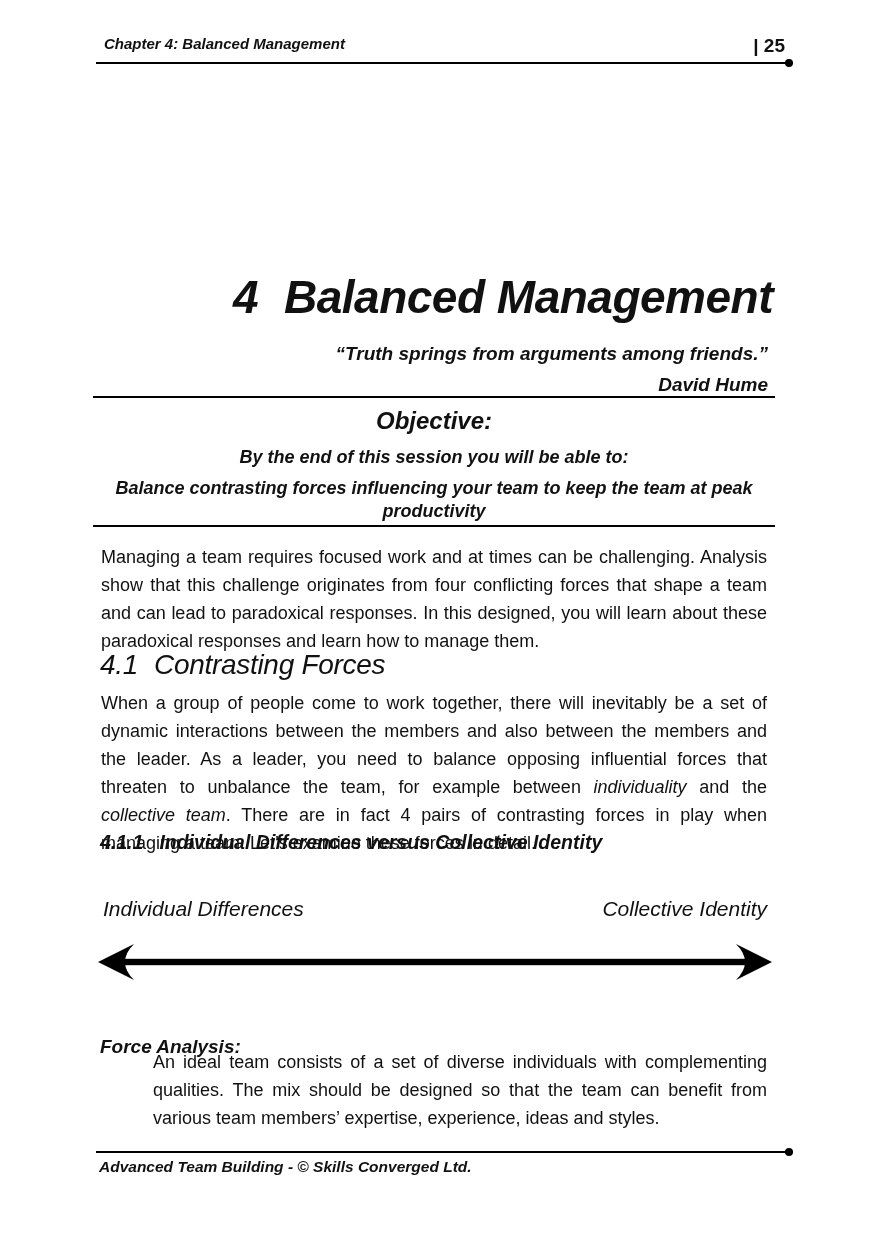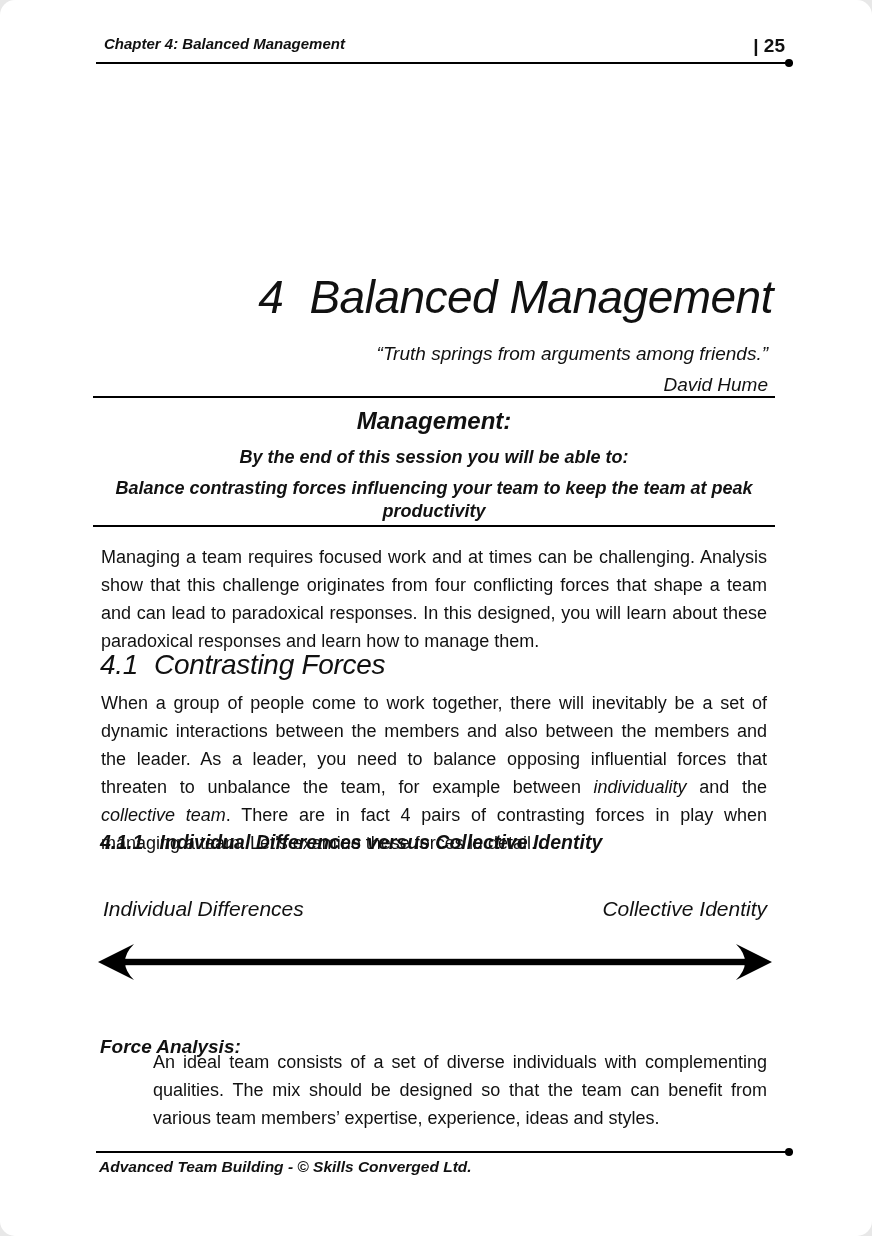--- a/index.html
+++ b/index.html
@@ -4,21 +4,20 @@
 <style>
   html,body{margin:0;padding:0;background:#e8e8e8;}
   .page{
     position:relative;
     width:872px;height:1236px;
     background:#ffffff;
     color:#111111;
     font-family:"Liberation Sans", sans-serif;
     overflow:hidden;
     margin:0 auto;
-    border-radius:15px;
   }
   
   .rule{position:absolute;left:96px;width:697px;height:2px;background:#000;}
   .rule .dot{
     position:absolute;right:0;top:-3px;
     width:8px;height:8px;border-radius:50%;background:#000;
   }
   .header-rule{top:62px;}
   .footer-rule{top:1151px;}
   
@@ -26,28 +25,28 @@
     position:absolute;left:104px;top:35px;
     font-size:15px;font-weight:bold;font-style:italic;white-space:nowrap;
   }
   .header-pagenum{
     position:absolute;right:87px;top:35px;
     font-size:19px;font-weight:bold;white-space:nowrap;
   }
   
   .chapter-title{
     position:absolute;right:99px;top:270px;
-    font-size:46px;font-style:italic;font-weight:normal;
+    font-size:46px;font-style:italic;font-weight:bold;
     white-space:nowrap;letter-spacing:-0.5px;
   }
   .chapter-title .num{margin-right:26px;}
   
   .quote{
     position:absolute;right:104px;top:342px;
-    text-align:right;font-style:italic;font-weight:normal;font-size:19px;
+    text-align:right;font-style:italic;font-weight:bold;font-size:19px;
     line-height:23px;white-space:nowrap;
   }
   .quote .attribution{margin-top:8px;}
   
   .objective{
     position:absolute;left:93px;top:396px;width:682px;height:131px;
     box-sizing:border-box;
     border-top:2px solid #000;border-bottom:2px solid #000;
     text-align:center;font-style:italic;font-weight:bold;
   }
@@ -111,21 +110,21 @@
   <div class="chapter-title">
     <span class="num">4</span><span>Balanced Management</span>
   </div>
 
   <div class="quote">
     <div>“Truth springs from arguments among friends.”</div>
     <div class="attribution">David Hume</div>
   </div>
 
   <div class="objective">
-    <div class="obj-heading">Management:</div>
+    <div class="obj-heading">Objective:</div>
     <div class="obj-lead">By the end of this session you will be able to:</div>
     <div class="obj-text">Balance contrasting forces influencing your team to keep the team at peak productivity</div>
   </div>
 
   <div class="para para-intro">Managing a team requires focused work and at times can be challenging. Analysis show that this challenge originates from four conflicting forces that shape a team and can lead to paradoxical responses. In this designed, you will learn about these paradoxical responses and learn how to manage them.</div>
 
   <div class="h-41">
     <span class="num">4.1</span><span>Contrasting Forces</span>
   </div>
   <div class="para para-41"><span>When a group of people come to work together, there will inevitably be a set of dynamic interactions between the members and also between the members and the leader. As a leader, you need to balance opposing influential forces that threaten to unbalance the team, for example between </span><span class="em-italic">individuality</span><span> and the </span><span class="em-italic">collective team</span><span>. There are in fact 4 pairs of contrasting forces in play when managing a team. Let’s examine these forces in detail.</span></div>

